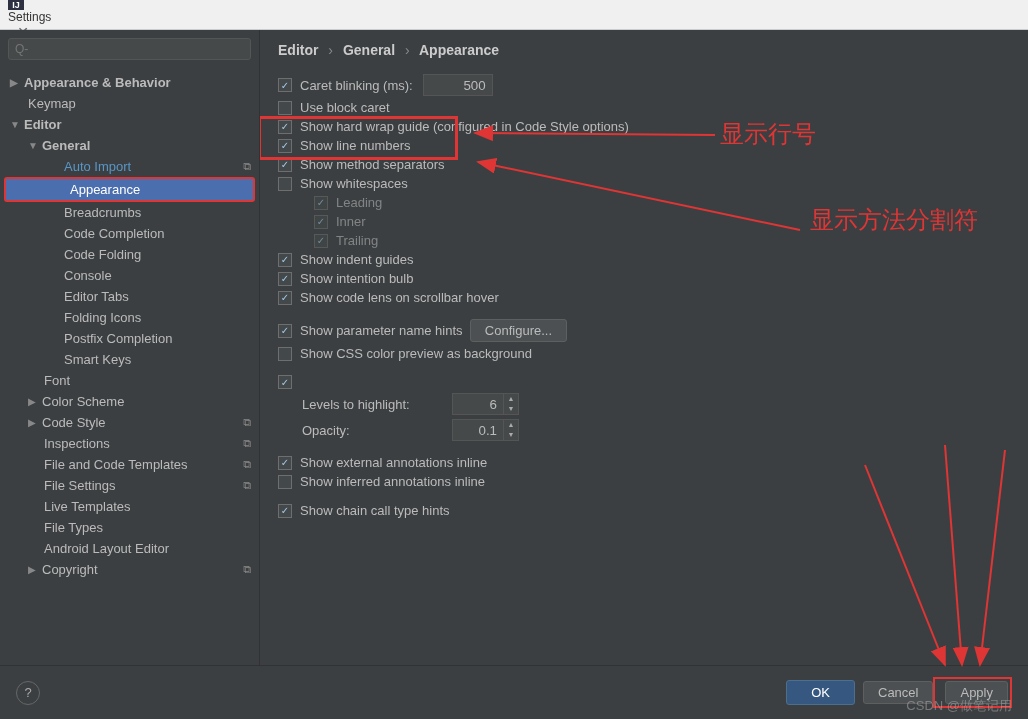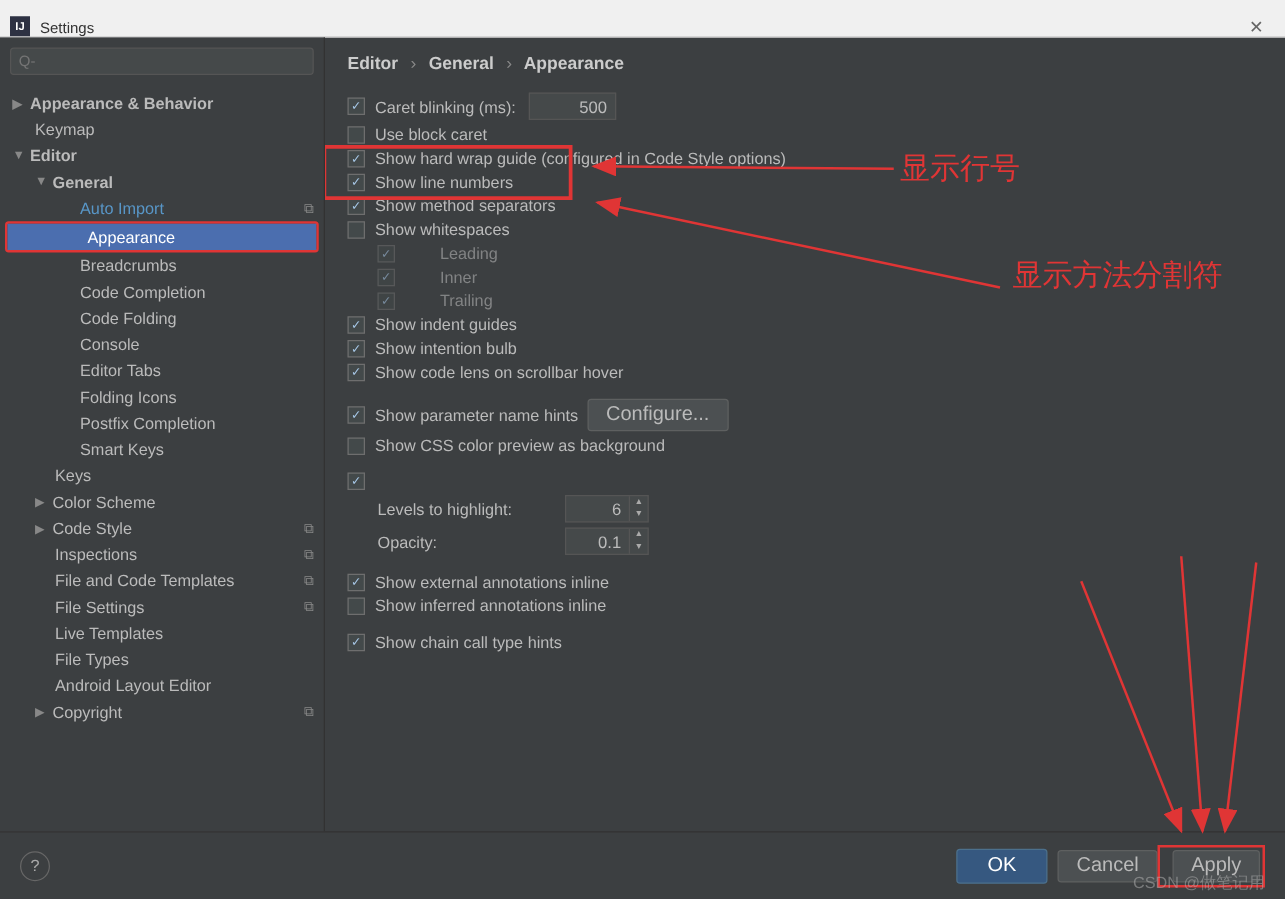--- a/index.html
+++ b/index.html
@@ -1,17 +1,17 @@
 <!DOCTYPE html>
 <html><head>
 <meta charset="utf-8">
 <style>
 * { box-sizing: border-box; margin: 0; padding: 0; font-family: "Segoe UI", Arial, sans-serif; }
 body { background: #3c3f41; color: #bbbbbb; font-size: 13px; width: 1028px; height: 719px; overflow: hidden; position: relative; }
-.titlebar { height: 30px; background: #f0f0f0; display: flex; align-items: flex-end; padding: 0 8px; color: #333; border-bottom: 1px solid #ccc; }
+.titlebar { height: 30px; background: #f0f0f0; display: flex; align-items: flex-start; padding: 0 8px; color: #333; border-bottom: 1px solid #ccc; flex-direction: column; }
 .titlebar .app-icon { width: 16px; height: 16px; background: #2d3142; margin-right: 8px; display: inline-flex; align-items: center; justify-content: center; color: #fff; font-size: 9px; font-weight: bold; }
 .titlebar .title { flex: 1; font-size: 12px; }
 .titlebar .close { width: 30px; text-align: center; color: #666; font-size: 14px; cursor: pointer; }
 .main { display: flex; height: 635px; }
 .sidebar { width: 260px; background: #3c3f41; border-right: 1px solid #323232; display: flex; flex-direction: column; }
 .search-wrap { padding: 8px; }
 .search { width: 100%; background: #45494a; border: 1px solid #555; color: #aaa; padding: 3px 6px; font-size: 12px; border-radius: 3px; }
 .tree { flex: 1; overflow-y: auto; padding-top: 4px; }
 .tree-item { display: flex; align-items: center; padding: 3px 8px 3px 10px; cursor: pointer; white-space: nowrap; }
 .tree-item.bold { font-weight: bold; }
@@ -20,30 +20,30 @@
 .tree-item.selected { background: #4b6eaf; color: #fff; }
 .tree-item.link { color: #5896c7; }
 .ind1 { padding-left: 28px; }
 .ind2 { padding-left: 44px; }
 .ind3 { padding-left: 64px; }
 .highlight-box { border: 2px solid #e03535; border-radius: 3px; margin: 0 4px; }
 .content { flex: 1; padding: 12px 18px; overflow-y: auto; position: relative; }
 .breadcrumb { font-weight: bold; color: #ccc; margin-bottom: 14px; font-size: 14px; }
 .breadcrumb .sep { color: #888; margin: 0 6px; font-weight: normal; }
 .opt-row { display: flex; align-items: center; padding: 2px 0; margin-left: 0; }
-.opt-row.sub { margin-left: 24px; gap: 28px; }
+.opt-row.sub { margin-left: 36px; }
 .chk { width: 14px; height: 14px; border: 1px solid #6e6e6e; background: #43494a; margin-right: 8px; display: inline-flex; align-items: center; justify-content: center; font-size: 10px; color: #a7c8e8; cursor: pointer; }
 .chk.checked::after { content: "✓"; }
 .chk.disabled { opacity: 0.55; }
 .num-input { width: 70px; background: #45494a; border: 1px solid #555; color: #bbb; padding: 2px 6px; margin-left: 10px; text-align: right; height: 22px; }
 .spinner { display: inline-flex; margin-left: 10px; border: 1px solid #555; background: #45494a; height: 22px; align-items: center; }
 .spinner input { width: 50px; background: transparent; border: none; color: #bbb; text-align: right; padding: 0 6px; }
 .spinner .spin-btns { display: flex; flex-direction: column; border-left: 1px solid #555; }
 .spinner .spin-btns span { font-size: 7px; color: #aaa; width: 14px; text-align: center; line-height: 10px; cursor: pointer; }
-.btn { background: #4c5052; border: 1px solid #5e6060; color: #bbb; padding: 3px 14px; cursor: pointer; border-radius: 3px; font-size: 16px; }
+.btn { background: #4c5052; border: 1px solid #5e6060; color: #bbb; padding: 3px 14px; cursor: pointer; border-radius: 3px; font-size: 13px; }
 .btn.primary { background: #365880; border-color: #4c708c; color: #fff; padding: 4px 24px; }
 .sect-gap { height: 10px; }
 .sub-label { margin-left: 24px; display: inline-block; width: 140px; }
 .red-box { position: absolute; border: 3px solid #e03535; pointer-events: none; }
 .footer { height: 54px; border-top: 1px solid #323232; display: flex; align-items: center; padding: 0 16px; }
 .help-btn { width: 24px; height: 24px; border-radius: 50%; border: 1px solid #666; color: #aaa; display: flex; align-items: center; justify-content: center; font-size: 13px; cursor: pointer; }
 .footer-spacer { flex: 1; }
 .footer .btn { margin-left: 8px; }
 .apply-box { border: 2px solid #e03535; padding: 2px; }
 .annotation { position: absolute; color: #e03535; font-size: 24px; font-weight: normal; pointer-events: none; font-family: "Microsoft YaHei", sans-serif; }
@@ -107,21 +107,21 @@
       <div class="tree-item ind3">
           <span>Folding Icons</span>
         </div>
       <div class="tree-item ind3">
           <span>Postfix Completion</span>
         </div>
       <div class="tree-item ind3">
           <span>Smart Keys</span>
         </div>
       <div class="tree-item ind2">
-          <span>Keys</span>
+          <span>Font</span>
         </div>
       <div class="tree-item ind1">
           <span class="chev">▶</span>
           <span>Color Scheme</span>
         </div>
       <div class="tree-item ind1">
           <span class="chev">▶</span>
           <span>Code Style</span>
           <span class="copy-icon">⧉</span>
         </div>

